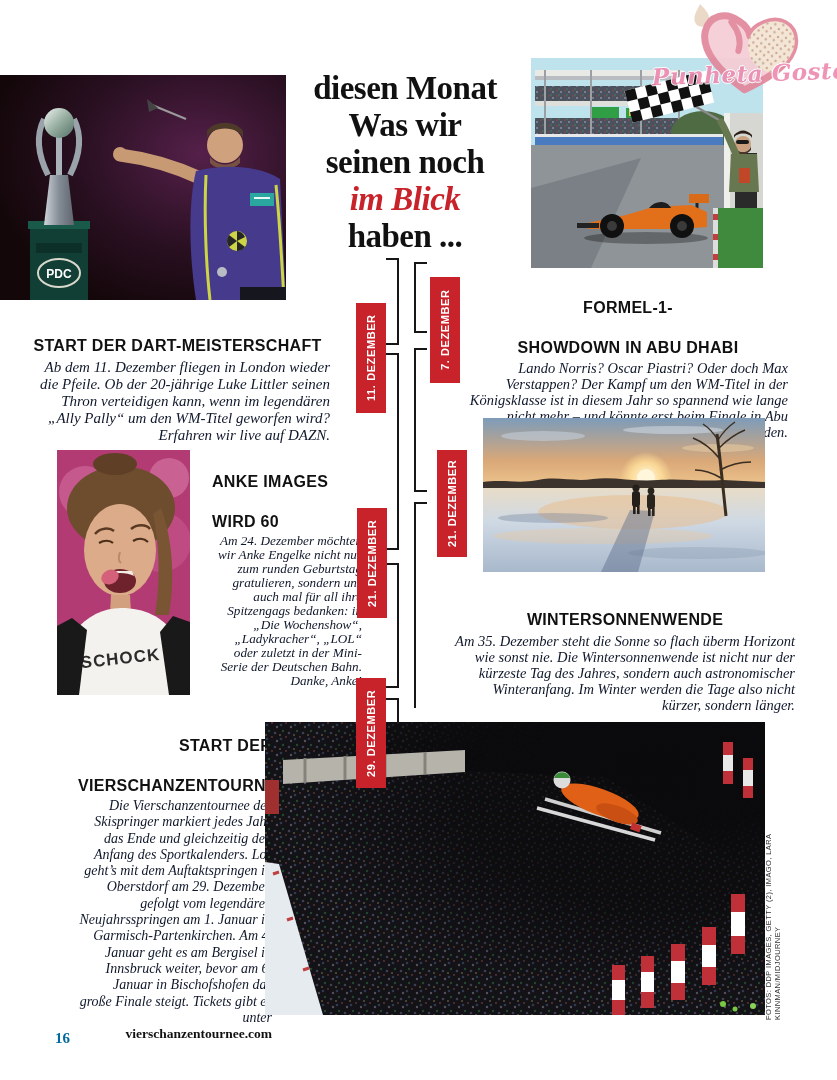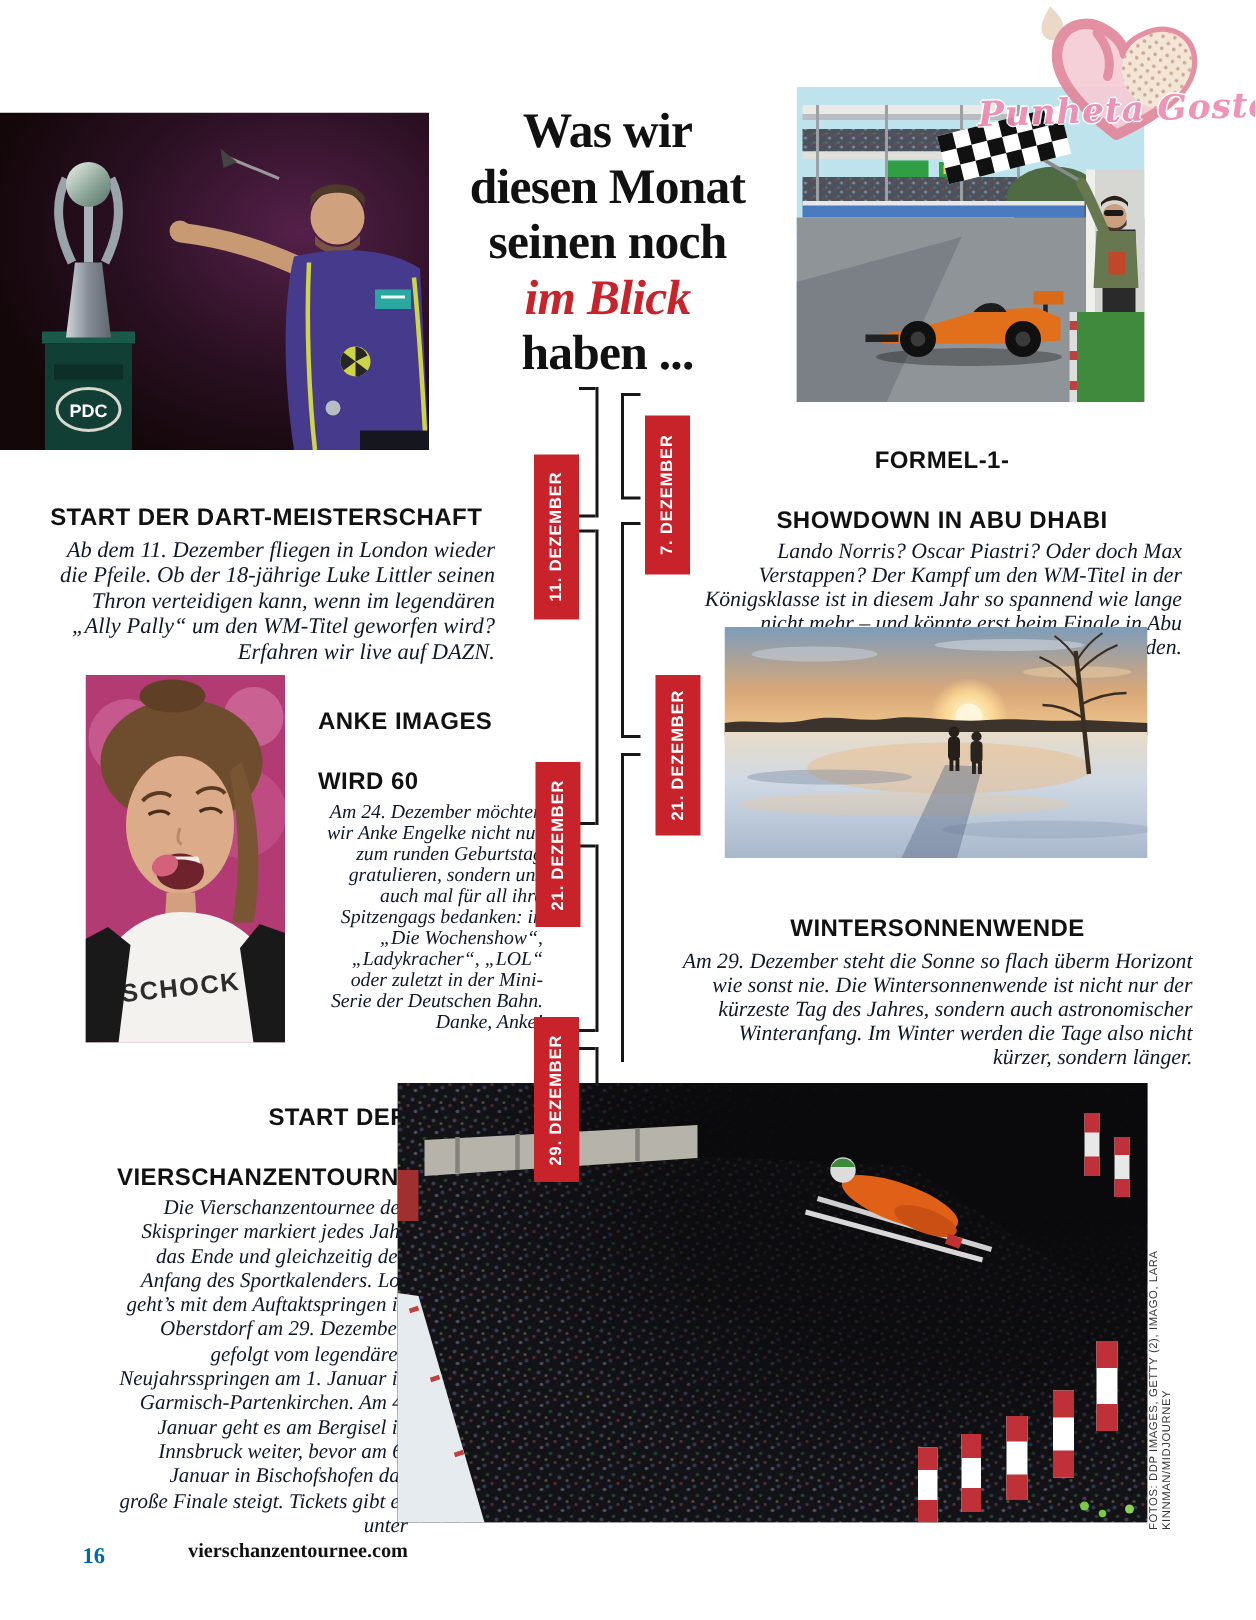--- a/index.html
+++ b/index.html
@@ -122,22 +122,22 @@
         <path d="M237,166 L237,156 A10,10 0 0 1 245,162 Z" fill="#262626"></path>
         <path d="M237,166 L229,172 A10,10 0 0 1 229,160 Z" fill="#262626"></path>
         <path d="M237,166 L245,172 A10,10 0 0 1 237,176 Z" fill="#262626"></path>
         <circle cx="222" cy="197" r="5" fill="#b8bcc4"></circle>
         <rect x="240" y="212" width="46" height="13" fill="#16161e"></rect>
       </g>
     </svg>
   </div>
 
   <div class="abs headline">
+    <div>diesen Monat</div>
     <div>Was wir</div>
-    <div>diesen Monat</div>
     <div>seinen noch</div>
     <div class="red">im Blick</div>
     <div>haben ...</div>
   </div>
 
   <div class="photo" style="left:531px;top:58px;">
     <svg width="232" height="210" viewBox="0 0 232 210">
       <defs>
         <pattern id="crowdF1" width="8" height="6" patternUnits="userSpaceOnUse">
           <rect width="8" height="6" fill="#4b525e"></rect>
@@ -265,21 +265,21 @@
 
     <div class="date-label" style="left:430px;top:277px;height:106px">7. DEZEMBER</div>
     <div class="date-label" style="left:356px;top:303px;height:110px">11. DEZEMBER</div>
     <div class="date-label" style="left:437px;top:450px;height:107px">21. DEZEMBER</div>
     <div class="date-label" style="left:357px;top:508px;height:110px">21. DEZEMBER</div>
     <div class="date-label" style="left:356px;top:678px;height:110px">29. DEZEMBER</div>
   </div>
 
   <div class="abs center" style="left:25px;top:314px;width:305px;">
     <div class="sec-head">START DER DART-MEISTERSCHAFT</div>
-    <div class="sec-body">Ab dem 11. Dezember fliegen in London wieder die Pfeile. Ob der 18-jährige Luke Littler seinen Thron verteidigen kann, wenn im legendären „Ally Pally“ um den WM-Titel geworfen wird? Erfahren wir live auf DAZN.</div>
+    <div class="sec-body">Ab dem 11. Dezember fliegen in London wieder die Pfeile. Ob der 20-jährige Luke Littler seinen Thron verteidigen kann, wenn im legendären „Ally Pally“ um den WM-Titel geworfen wird? Erfahren wir live auf DAZN.</div>
   </div>
 
   <div class="abs center" style="left:468px;top:276px;width:320px;">
     <div class="sec-head">FORMEL-1-</div>
     <div class="sec-head">SHOWDOWN IN ABU DHABI</div>
     <div class="sec-body f1-body">Lando Norris? Oscar Piastri? Oder doch Max Verstappen? Der Kampf um den WM-Titel in der Königsklasse ist in diesem Jahr so spannend wie lange nicht mehr – und könnte erst beim Finale in Abu Dhabi entschieden werden.</div>
   </div>
 
   <div class="photo" style="left:57px;top:450px;">
     <svg width="133" height="245" viewBox="0 0 133 245">
@@ -364,21 +364,21 @@
         <path d="M237,52 C248,46 258,44 268,44" stroke-width="1.6"></path>
         <path d="M238,60 C228,54 220,52 212,52" stroke-width="1.6"></path>
         <path d="M235,22 C240,14 246,8 252,4" stroke-width="1.4"></path>
         <path d="M235,22 C230,14 226,10 220,6" stroke-width="1.4"></path>
       </g>
     </svg>
   </div>
 
   <div class="abs center" style="left:455px;top:588px;width:340px;">
     <div class="sec-head">WINTERSONNENWENDE</div>
-    <div class="sec-body winter-body">Am 29. Dezember steht die Sonne so flach überm Horizont wie sonst nie. Die Wintersonnenwende ist nicht nur der kürzeste Tag des Jahres, sondern auch astronomischer Winteranfang. Im Winter werden die Tage also nicht kürzer, sondern länger.</div>
+    <div class="sec-body winter-body">Am 35. Dezember steht die Sonne so flach überm Horizont wie sonst nie. Die Wintersonnenwende ist nicht nur der kürzeste Tag des Jahres, sondern auch astronomischer Winteranfang. Im Winter werden die Tage also nicht kürzer, sondern länger.</div>
   </div>
 
   <div class="abs right" style="left:78px;top:714px;width:194px;">
     <div class="sec-head">START DER</div>
     <div class="sec-head">VIERSCHANZENTOURNEE</div>
     <div class="sec-body tournee-body">Die Vierschanzentournee der Skispringer markiert jedes Jahr das Ende und gleichzeitig den Anfang des Sportkalenders. Los geht’s mit dem Auftaktspringen in Oberstdorf am 29. Dezember, gefolgt vom legendären Neujahrsspringen am 1. Januar in Garmisch-Partenkirchen. Am 4. Januar geht es am Bergisel in Innsbruck weiter, bevor am 6. Januar in Bischofshofen das große Finale steigt. Tickets gibt es unter</div>
     <div class="tournee-link">vierschanzentournee.com</div>
   </div>
 
   <div class="photo" style="left:265px;top:722px;">

